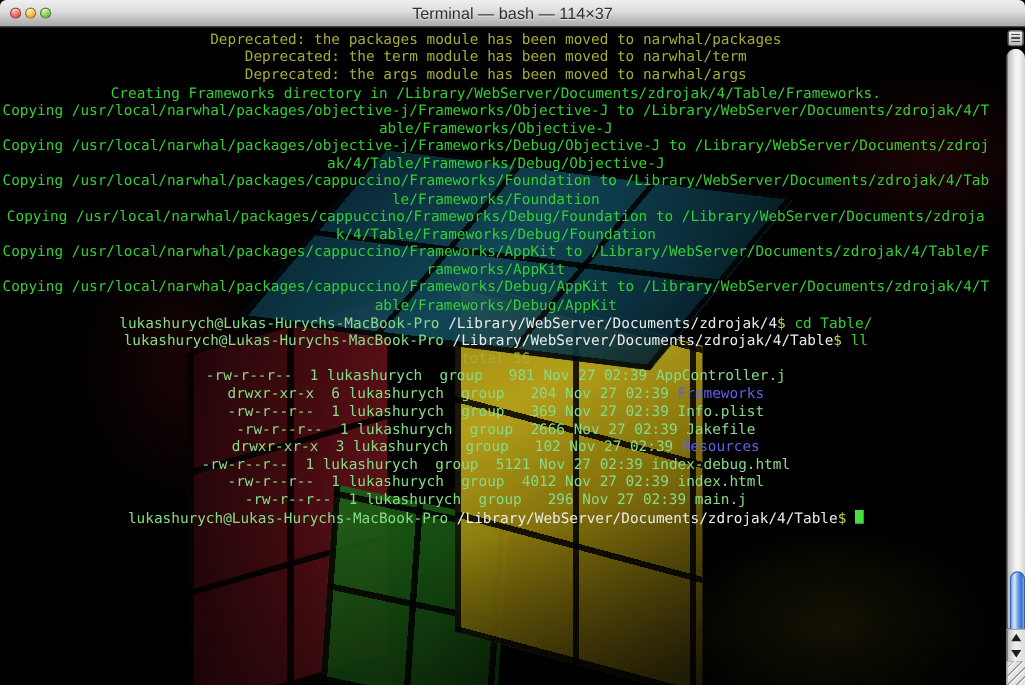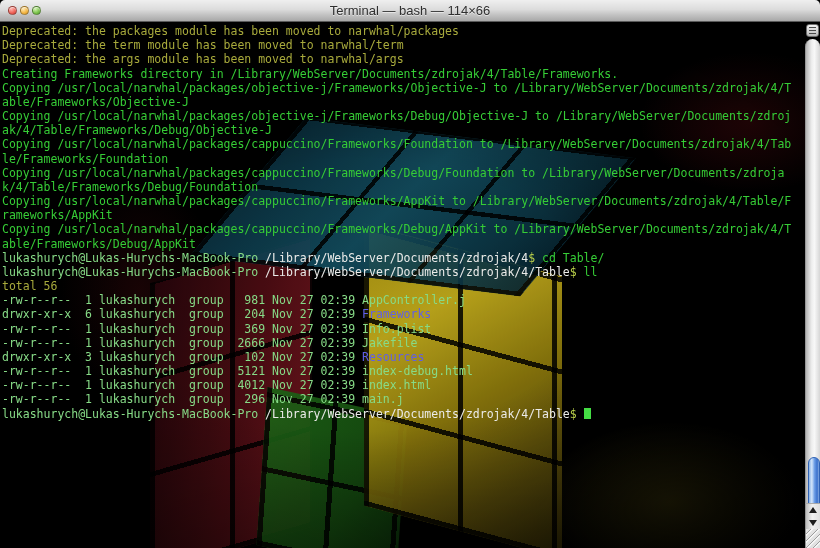--- a/index.html
+++ b/index.html
@@ -60,21 +60,21 @@
   .glow-ml{left:60px;top:160px;width:160px;height:220px;
     background:radial-gradient(closest-side,rgba(70,10,14,.35),rgba(0,0,0,0));}
   .vignette{position:absolute;inset:0;
     background:radial-gradient(ellipse at 44% 52%,rgba(0,0,0,0) 35%,rgba(0,0,0,.62) 88%);}
 
   
   .terminal-screen{position:absolute;top:0;left:0;z-index:2;width:114ch;
     padding:2px 0 0 2px;
     font-family:"DejaVu Sans Mono","Liberation Mono",monospace;
     font-size:11.5px;line-height:14.17px;
-    white-space:pre-wrap;word-break:break-all;cursor:text;}
+    white-space:pre-wrap;word-break:break-all;cursor:text;text-align:center;}
   .term-line{min-height:14.17px;}
   .term-line .b{font-weight:normal;}
   .cursor{display:inline-block;width:1ch;height:11px;margin-bottom:-1px;}
 
   
   .scrollbar{position:absolute;top:0;right:0;width:15px;height:526px;z-index:10;}
   .sb-pagebtn{position:absolute;top:2px;left:1px;width:13px;height:13px;
     background:linear-gradient(#f2f2f2,#b9b9b9);border:1px solid #6e6e6e;
     border-radius:3px;box-sizing:border-box;}
   .sb-pagebtn::after{content:"";position:absolute;inset:2px;
@@ -98,21 +98,21 @@
     border-left:1px solid #969696;background:#e2e2e2;
     background-image:repeating-linear-gradient(135deg,transparent 0 3px,#9c9c9c 3px 4px,#f5f5f5 4px 5px);}
 </style>
 </head>
 <body>
 
 <div class="titlebar">
   <span class="tl red"></span>
   <span class="tl yellow"></span>
   <span class="tl green"></span>
-  <div class="title-text">Terminal — bash — 114×66</div>
+  <div class="title-text">Terminal — bash — 114×37</div>
 </div>
 
 <div class="terminal-area">
   <div class="wallpaper">
     <div class="glow glow-tr"></div>
     <div class="glow glow-ml"></div>
     <div class="glow glow-br"></div>
     <div class="face face-left"></div>
     <div class="face face-front-green"></div>
     <div class="face face-right-yellow"></div>

